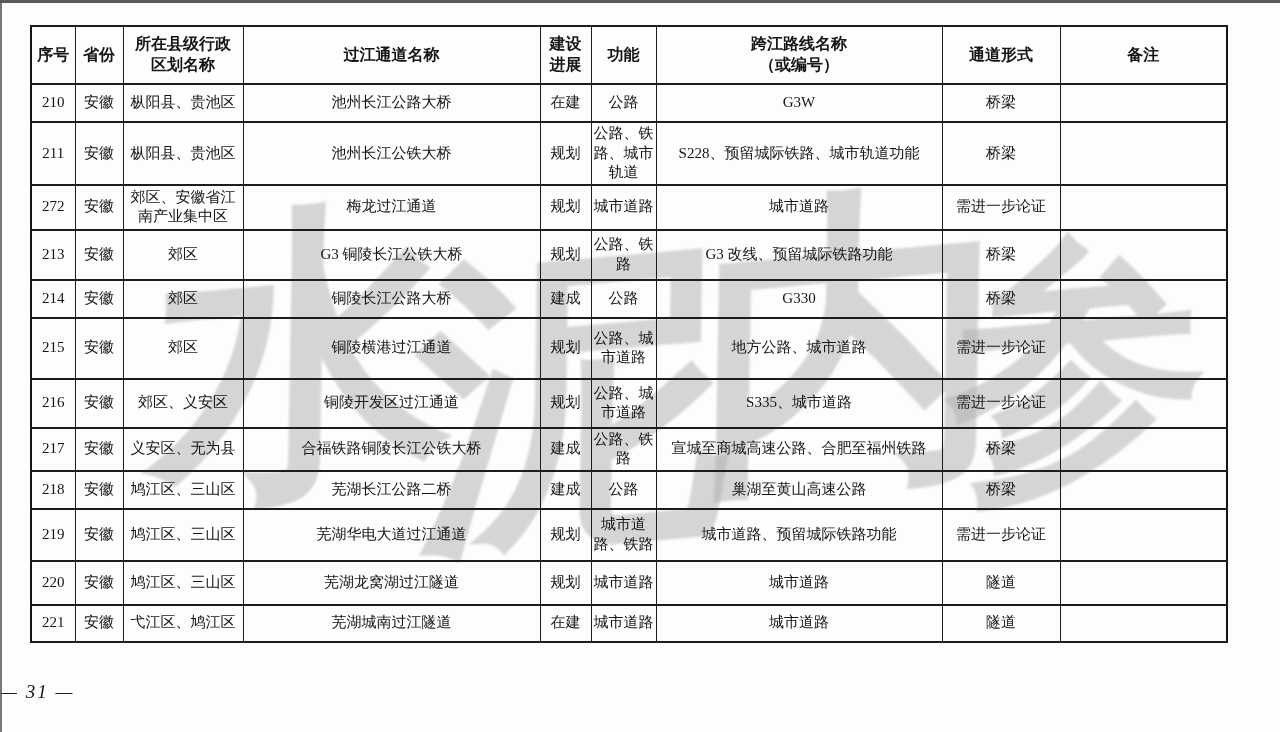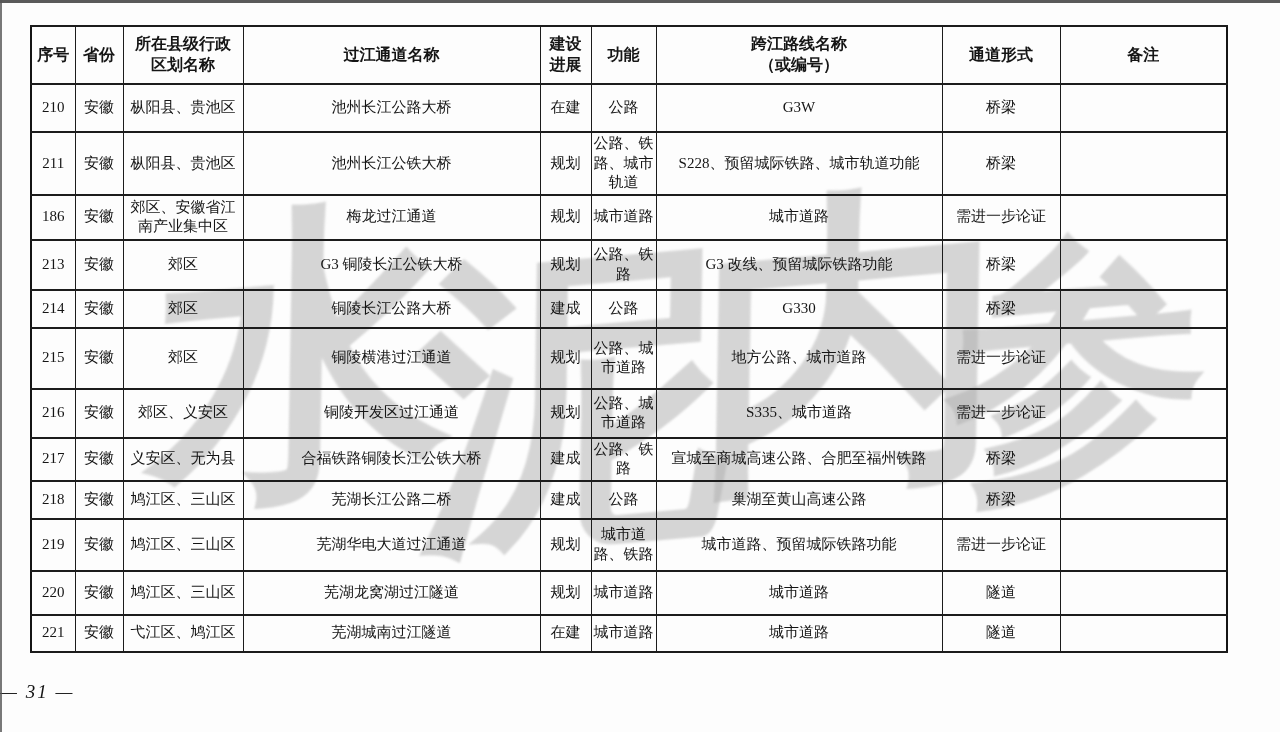--- a/index.html
+++ b/index.html
@@ -88,21 +88,21 @@
         <th>建设
 进展</th>
         <th>功能</th>
         <th>跨江路线名称
 （或编号）</th>
         <th>通道形式</th>
         <th>备注</th>
       </tr>
   </thead>
   <tbody>
-      <tr style="height: 48px; border-radius: 7px;">
+      <tr style="height: 38px; border-radius: 7px;">
         <td>210</td>
         <td>安徽</td>
         <td>枞阳县、贵池区</td>
         <td>池州长江公路大桥</td>
         <td>在建</td>
         <td>公路</td>
         <td>G3W</td>
         <td>桥梁</td>
         <td></td>
       </tr>
@@ -111,21 +111,21 @@
         <td>安徽</td>
         <td>枞阳县、贵池区</td>
         <td>池州长江公铁大桥</td>
         <td>规划</td>
         <td>公路、铁路、城市轨道</td>
         <td>S228、预留城际铁路、城市轨道功能</td>
         <td>桥梁</td>
         <td></td>
       </tr>
       <tr style="height: 45px;">
-        <td>186</td>
+        <td>272</td>
         <td>安徽</td>
         <td>郊区、安徽省江南产业集中区</td>
         <td>梅龙过江通道</td>
         <td>规划</td>
         <td>城市道路</td>
         <td>城市道路</td>
         <td>需进一步论证</td>
         <td></td>
       </tr>
       <tr style="height: 50px;">

